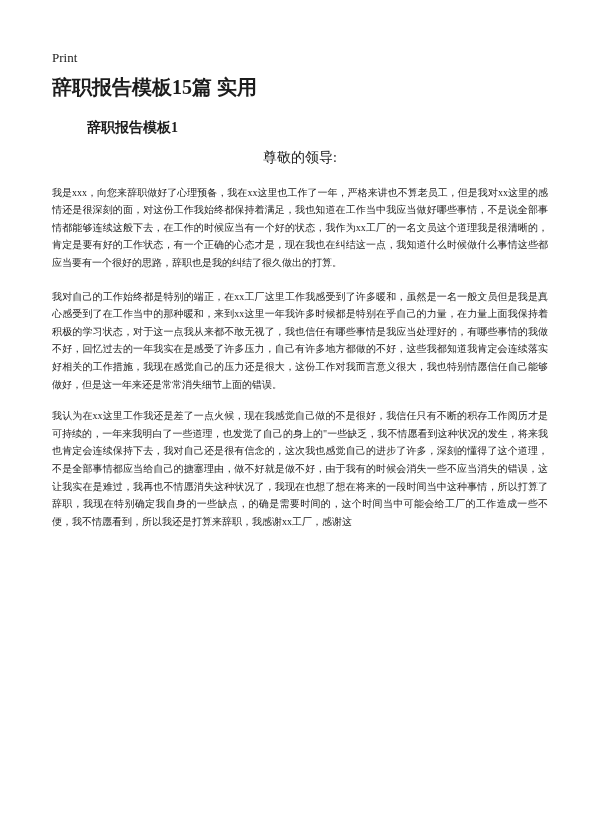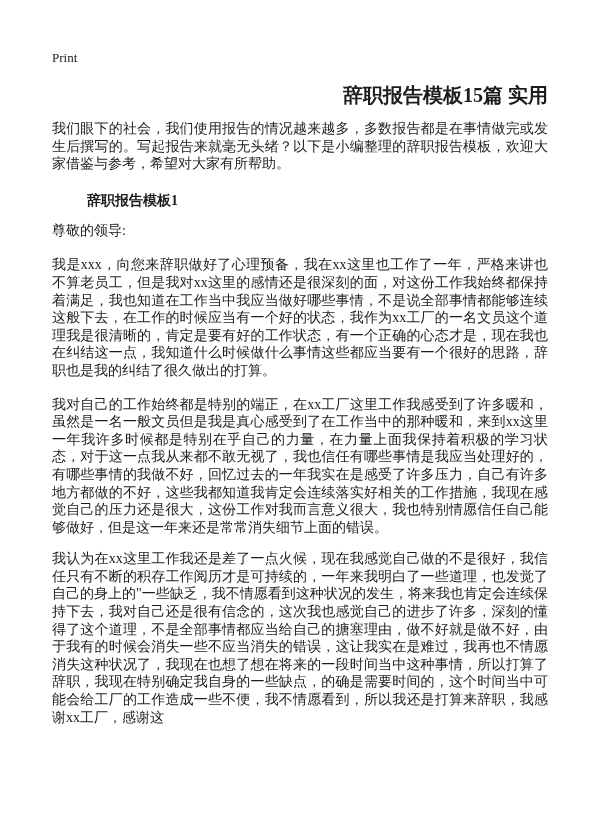--- a/index.html
+++ b/index.html
@@ -23,22 +23,22 @@
     font-size: 13px;
     line-height: 15px;
     color: #1c1c1c;
     text-decoration: none;
     cursor: pointer;
   }
   .doc-title {
     font-size: 20px;
     line-height: 26px;
     font-weight: bold;
-    text-align: right;
-    margin: 16px 0 0 0;
+    text-align: left;
+    margin: 8px 0 0 0;
   }
   .doc-subtitle {
     font-size: 14px;
     line-height: 18px;
     font-weight: bold;
     margin: 20px 0 0 0;
   }
   .body-text {
     font-size: 14px;
     line-height: 17.6px;
@@ -49,42 +49,42 @@
     font-size: 14px;
     line-height: 18px;
     font-weight: bold;
     margin: 19px 0 0 0;
     padding-left: 35px;
   }
   .single-line {
     font-size: 14px;
     line-height: 17.6px;
     margin: 17px 0 0 0;
+    text-align: center;
   }
   .para {
-    font-size: 14px;
+    font-size: 10px;
     line-height: 17.6px;
     text-align: justify;
     margin: 16px 0 0 0;
   }
   .para.first {
     margin-top: 17px;
   }
 </style>
 </head>
 <body>
 
 <div class="page">
 
   <a class="print-link">Print</a>
 
   <h1 class="doc-title">辞职报告模板15篇 实用</h1>
 
 
-  <p class="body-text">我们眼下的社会，我们使用报告的情况越来越多，多数报告都是在事情做完或发生后撰写的。写起报告来就毫无头绪？以下是小编整理的辞职报告模板，欢迎大家借鉴与参考，希望对大家有所帮助。</p>
 
   <h3 class="section-heading">辞职报告模板1</h3>
 
   <p class="single-line" style="margin-top:12px;">尊敬的领导:</p>
 
 
   <p class="para first">我是xxx，向您来辞职做好了心理预备，我在xx这里也工作了一年，严格来讲也不算老员工，但是我对xx这里的感情还是很深刻的面，对这份工作我始终都保持着满足，我也知道在工作当中我应当做好哪些事情，不是说全部事情都能够连续这般下去，在工作的时候应当有一个好的状态，我作为xx工厂的一名文员这个道理我是很清晰的，肯定是要有好的工作状态，有一个正确的心态才是，现在我也在纠结这一点，我知道什么时候做什么事情这些都应当要有一个很好的思路，辞职也是我的纠结了很久做出的打算。</p>
 
   <p class="para">我对自己的工作始终都是特别的端正，在xx工厂这里工作我感受到了许多暖和，虽然是一名一般文员但是我是真心感受到了在工作当中的那种暖和，来到xx这里一年我许多时候都是特别在乎自己的力量，在力量上面我保持着积极的学习状态，对于这一点我从来都不敢无视了，我也信任有哪些事情是我应当处理好的，有哪些事情的我做不好，回忆过去的一年我实在是感受了许多压力，自己有许多地方都做的不好，这些我都知道我肯定会连续落实好相关的工作措施，我现在感觉自己的压力还是很大，这份工作对我而言意义很大，我也特别情愿信任自己能够做好，但是这一年来还是常常消失细节上面的错误。</p>
 

